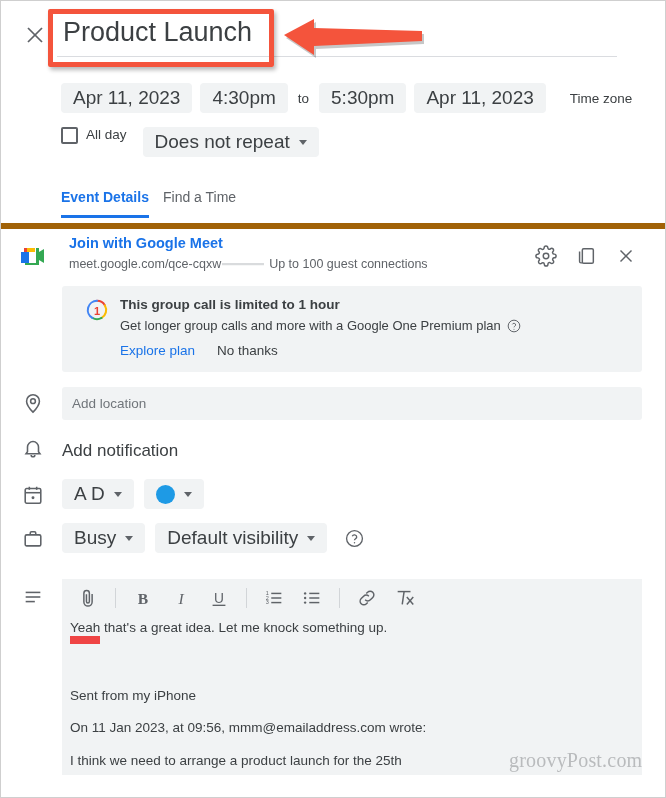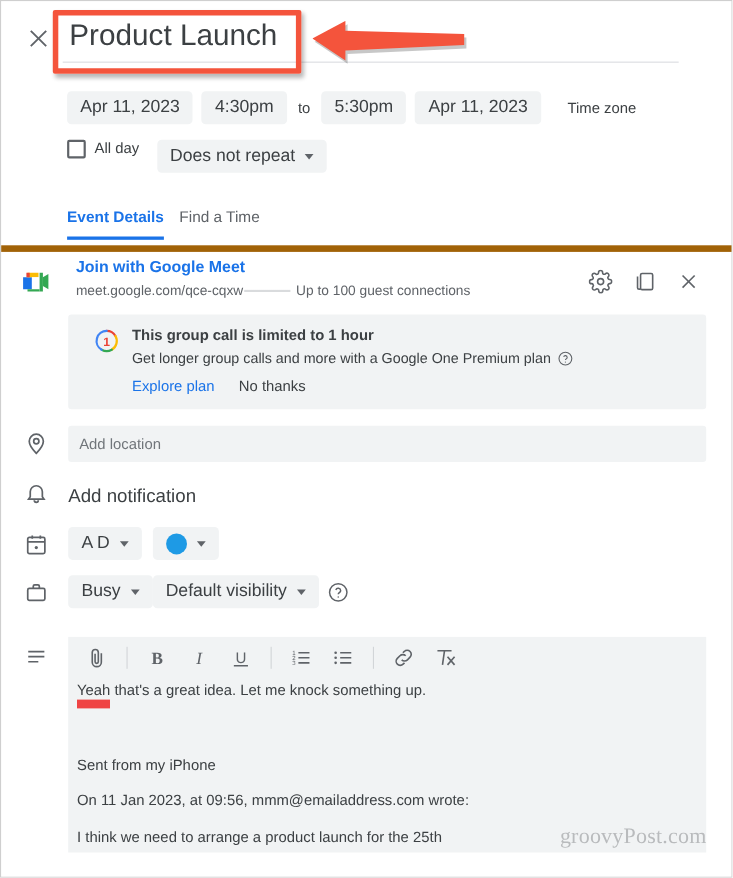--- a/index.html
+++ b/index.html
@@ -73,21 +73,21 @@
     pointer-events: none;
   }
 
   
   .pill {
     display: inline-flex;
     align-items: center;
     background: #f1f3f4;
     border-radius: 4px;
     color: #3c4043;
-    font-size: 16px;
+    font-size: 19px;
     height: 30px;
     padding: 0 12px;
     cursor: pointer;
     white-space: nowrap;
     border: none;
     font-family: "Liberation Sans", sans-serif;
   }
   .date-row {
     position: absolute;
     left: 60px; top: 82px;
@@ -300,20 +300,21 @@
   .color-dot {
     width: 19px; height: 19px;
     border-radius: 50%;
     background: #1e9ae5;
   }
   .busy-row {
     position: absolute;
     left: 61px; top: 522px;
     display: flex;
     align-items: center;
+    gap: 10px;
   }
   .help-icon {
     width: 19px; height: 19px;
     color: #5f6368;
     margin-left: 8px;
     cursor: pointer;
   }
 
   
   .editor {

